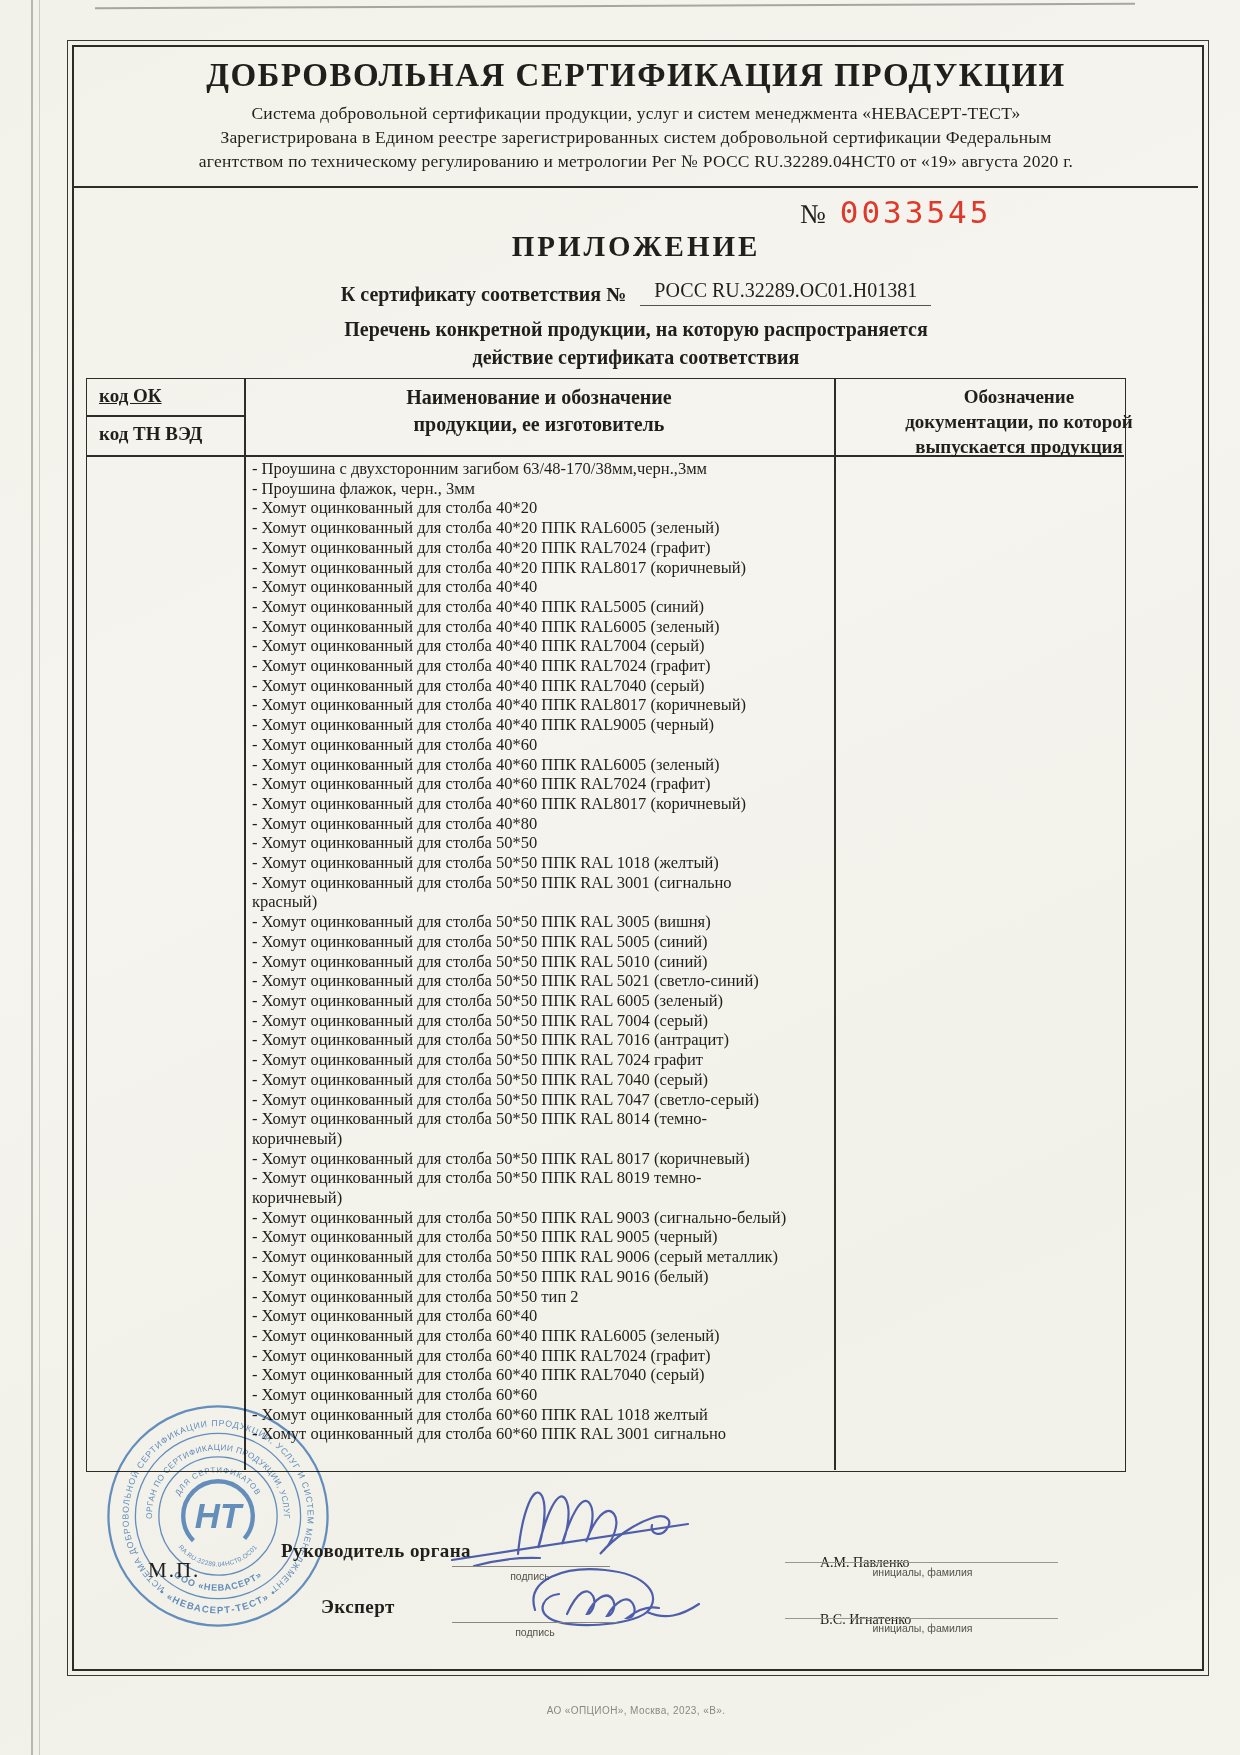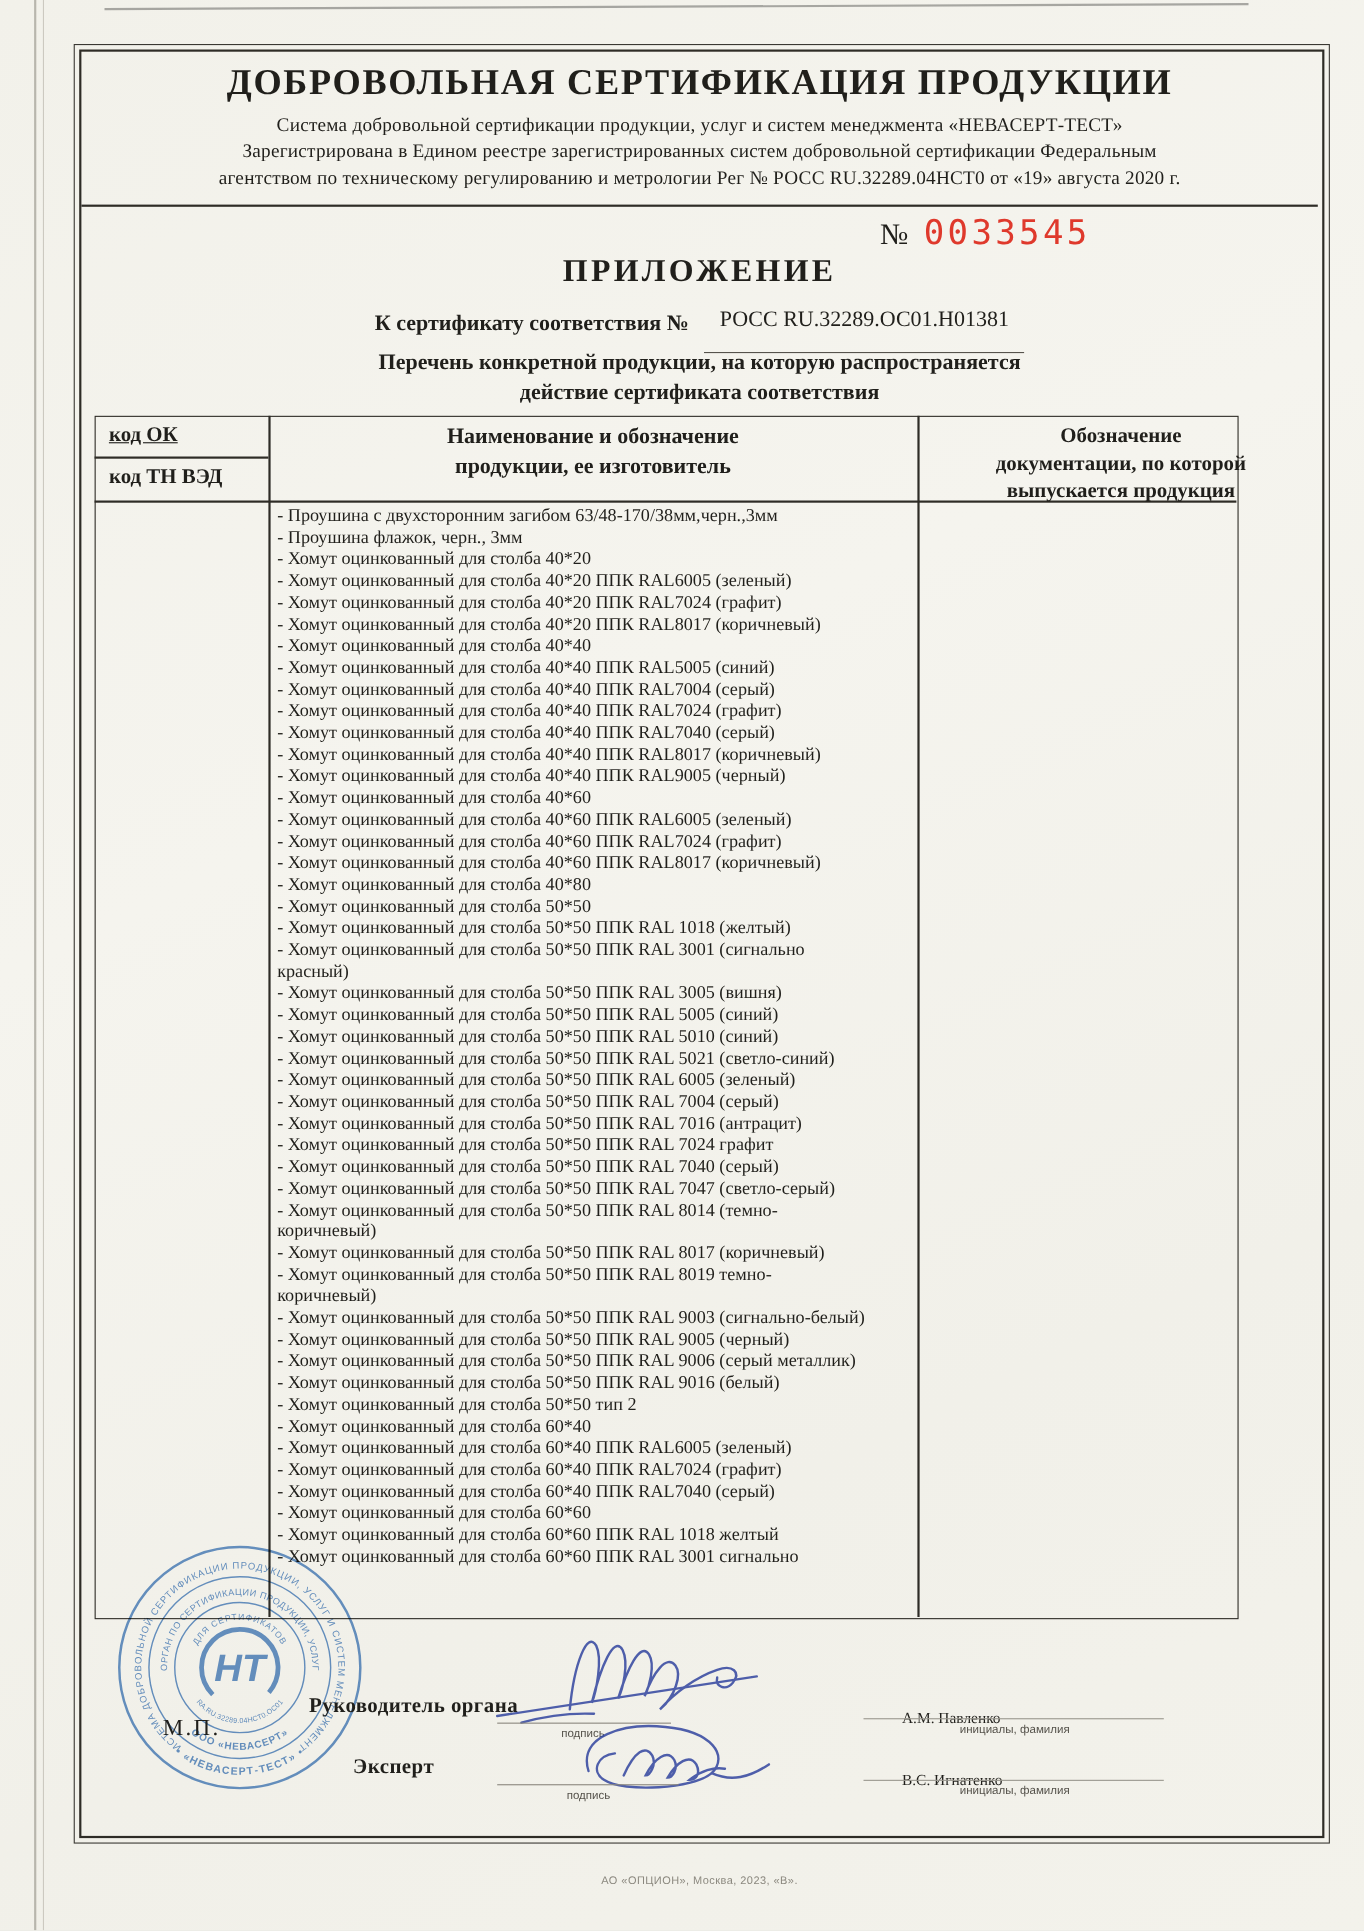--- a/index.html
+++ b/index.html
@@ -18,21 +18,21 @@
   .doc-title{top:57px;font-size:33px;font-weight:bold;letter-spacing:1.5px;}
   .sub{font-size:17.5px;letter-spacing:.2px;}
   .s1{top:103px}.s2{top:127px}.s3{top:151px}
   .hdr-divider{position:absolute;left:74px;top:186px;width:1124px;height:2px;background:#2e2c26;}
   .serial{position:absolute;left:800px;top:194px;display:flex;align-items:baseline;gap:14px;}
   .serial-prefix{font-size:27px;}
   .serial-number{font-family:"DejaVu Sans Mono","Liberation Mono",monospace;font-size:31px;letter-spacing:3px;}
   .appendix-title{top:230px;font-size:29px;font-weight:bold;letter-spacing:3px;}
   .cert-row{position:absolute;left:74px;top:283px;width:1124px;display:flex;justify-content:center;align-items:baseline;gap:14px;}
   .cert-label{font-size:20px;font-weight:bold;}
-  .cert-number{font-size:20px;border-bottom:1.5px solid #56534c;padding:0 14px 18px;transform:translateY(-4px);}
+  .cert-number{font-size:20px;border-bottom:1.5px solid #56534c;padding:0 14px 3px;transform:translateY(-4px);}
   .desc{font-size:20px;font-weight:bold;}
   .d1{top:318px}.d2{top:346px}
   
   .tbl-border{position:absolute;left:86px;top:378px;width:1038px;height:1092px;border:1.6px solid #2e2c26;}
   .vline,.hline{position:absolute;background:#2e2c26;}
   .v1{left:244px;top:378px;width:1.5px;height:1092px;}
   .v2{left:834px;top:378px;width:1.5px;height:1092px;}
   .h-head{left:86px;top:455px;width:1038px;height:1.5px;}
   .h-ok{left:86px;top:415px;width:158px;height:1.5px;}
   .cell-label{position:absolute;font-weight:bold;font-size:19px;}
@@ -112,20 +112,21 @@
 выпускается продукция</div>
   <div class="items">
       <div class="product-item">- Проушина с двухсторонним загибом 63/48-170/38мм,черн.,3мм</div>
       <div class="product-item">- Проушина флажок, черн., 3мм</div>
       <div class="product-item">- Хомут оцинкованный для столба 40*20</div>
       <div class="product-item">- Хомут оцинкованный для столба 40*20 ППК RAL6005 (зеленый)</div>
       <div class="product-item">- Хомут оцинкованный для столба 40*20 ППК RAL7024 (графит)</div>
       <div class="product-item">- Хомут оцинкованный для столба 40*20 ППК RAL8017 (коричневый)</div>
       <div class="product-item">- Хомут оцинкованный для столба 40*40</div>
       <div class="product-item">- Хомут оцинкованный для столба 40*40 ППК RAL5005 (синий)</div>
+      <div class="product-item">- Хомут оцинкованный для столба 40*40 ППК RAL6005 (зеленый)</div>
       <div class="product-item">- Хомут оцинкованный для столба 40*40 ППК RAL7004 (серый)</div>
       <div class="product-item">- Хомут оцинкованный для столба 40*40 ППК RAL7024 (графит)</div>
       <div class="product-item">- Хомут оцинкованный для столба 40*40 ППК RAL7040 (серый)</div>
       <div class="product-item">- Хомут оцинкованный для столба 40*40 ППК RAL8017 (коричневый)</div>
       <div class="product-item">- Хомут оцинкованный для столба 40*40 ППК RAL9005 (черный)</div>
       <div class="product-item">- Хомут оцинкованный для столба 40*60</div>
       <div class="product-item">- Хомут оцинкованный для столба 40*60 ППК RAL6005 (зеленый)</div>
       <div class="product-item">- Хомут оцинкованный для столба 40*60 ППК RAL7024 (графит)</div>
       <div class="product-item">- Хомут оцинкованный для столба 40*60 ППК RAL8017 (коричневый)</div>
       <div class="product-item">- Хомут оцинкованный для столба 40*80</div>

